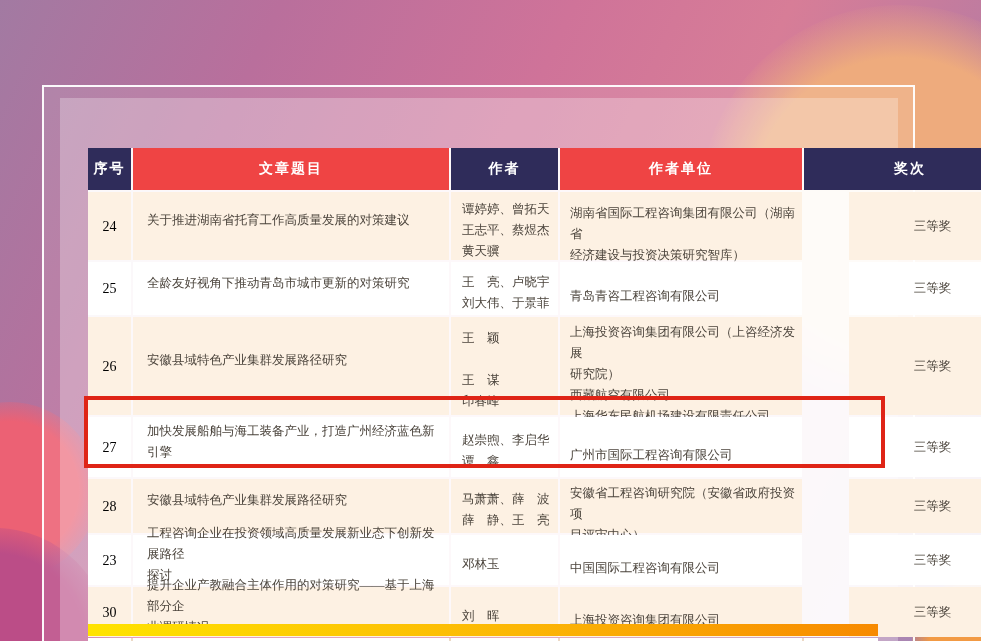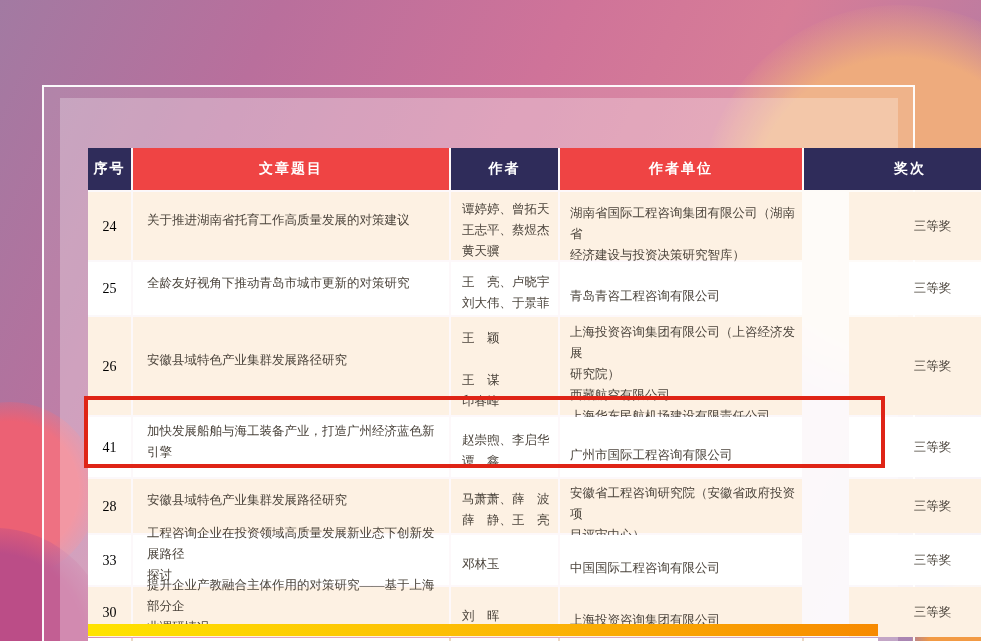--- a/index.html
+++ b/index.html
@@ -137,40 +137,40 @@
 王　谋
 印春峰</div>
       <div class="cell c-unit">上海投资咨询集团有限公司（上咨经济发展
 研究院）
 西藏航空有限公司
 上海华东民航机场建设有限责任公司</div>
       <div class="cell c-award">三等奖</div>
     </div>
 
     <div class="t-row row-white">
-      <div class="cell c-no">41</div>
+      <div class="cell c-no">27</div>
       <div class="cell c-title">加快发展船舶与海工装备产业，打造广州经济蓝色新引擎</div>
       <div class="cell c-auth">赵崇煦、李启华
 谭　鑫</div>
       <div class="cell c-unit">广州市国际工程咨询有限公司</div>
       <div class="cell c-award">三等奖</div>
     </div>
 
     <div class="t-row row-cream">
       <div class="cell c-no">28</div>
       <div class="cell c-title">安徽县域特色产业集群发展路径研究</div>
       <div class="cell c-auth">马萧萧、薛　波
 薛　静、王　亮</div>
       <div class="cell c-unit">安徽省工程咨询研究院（安徽省政府投资项
 目评审中心）</div>
       <div class="cell c-award">三等奖</div>
     </div>
 
     <div class="t-row row-white">
-      <div class="cell c-no">33</div>
+      <div class="cell c-no">23</div>
       <div class="cell c-title">工程咨询企业在投资领域高质量发展新业态下创新发展路径
 探讨</div>
       <div class="cell c-auth">邓林玉</div>
       <div class="cell c-unit">中国国际工程咨询有限公司</div>
       <div class="cell c-award">三等奖</div>
     </div>
 
     <div class="t-row row-cream">
       <div class="cell c-no">30</div>
       <div class="cell c-title">提升企业产教融合主体作用的对策研究——基于上海部分企

